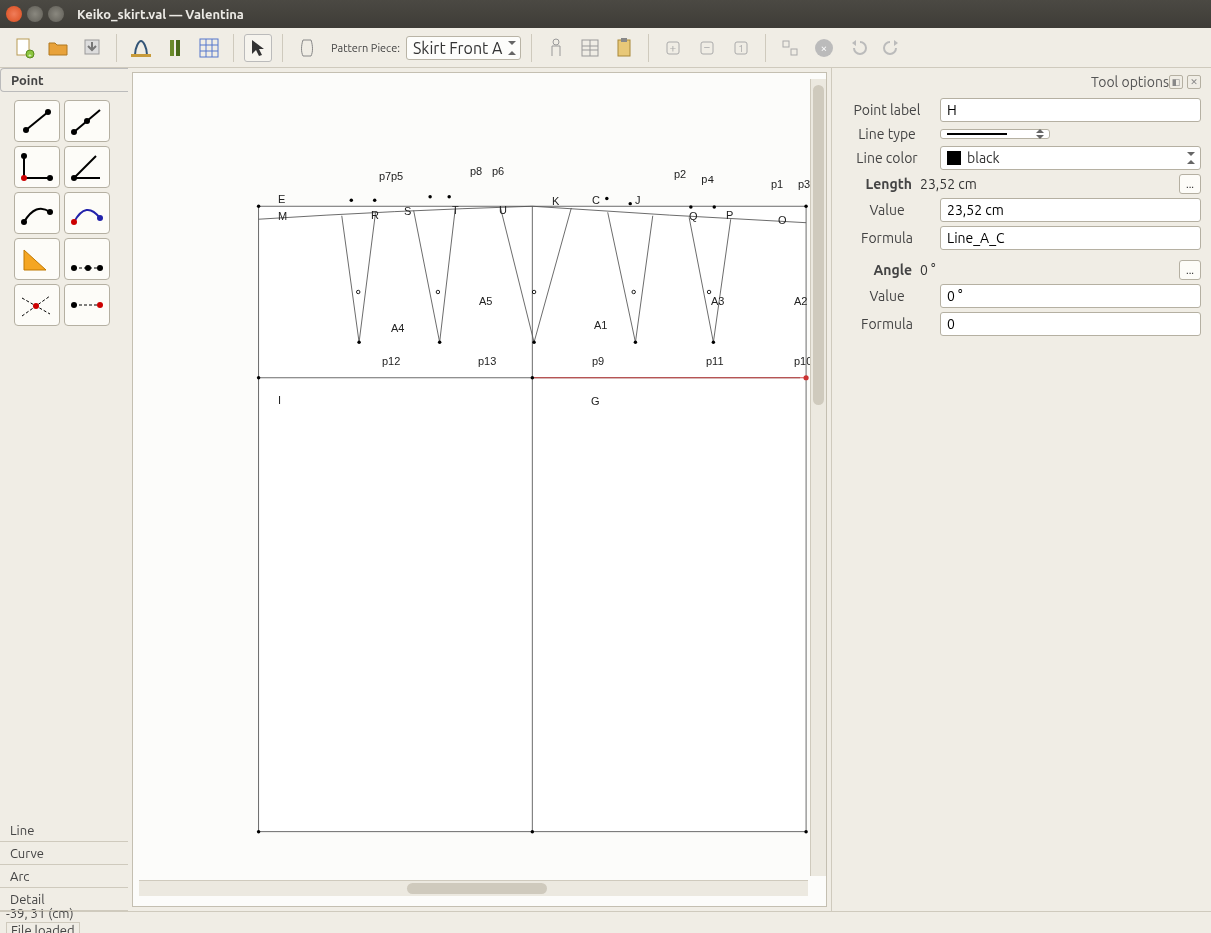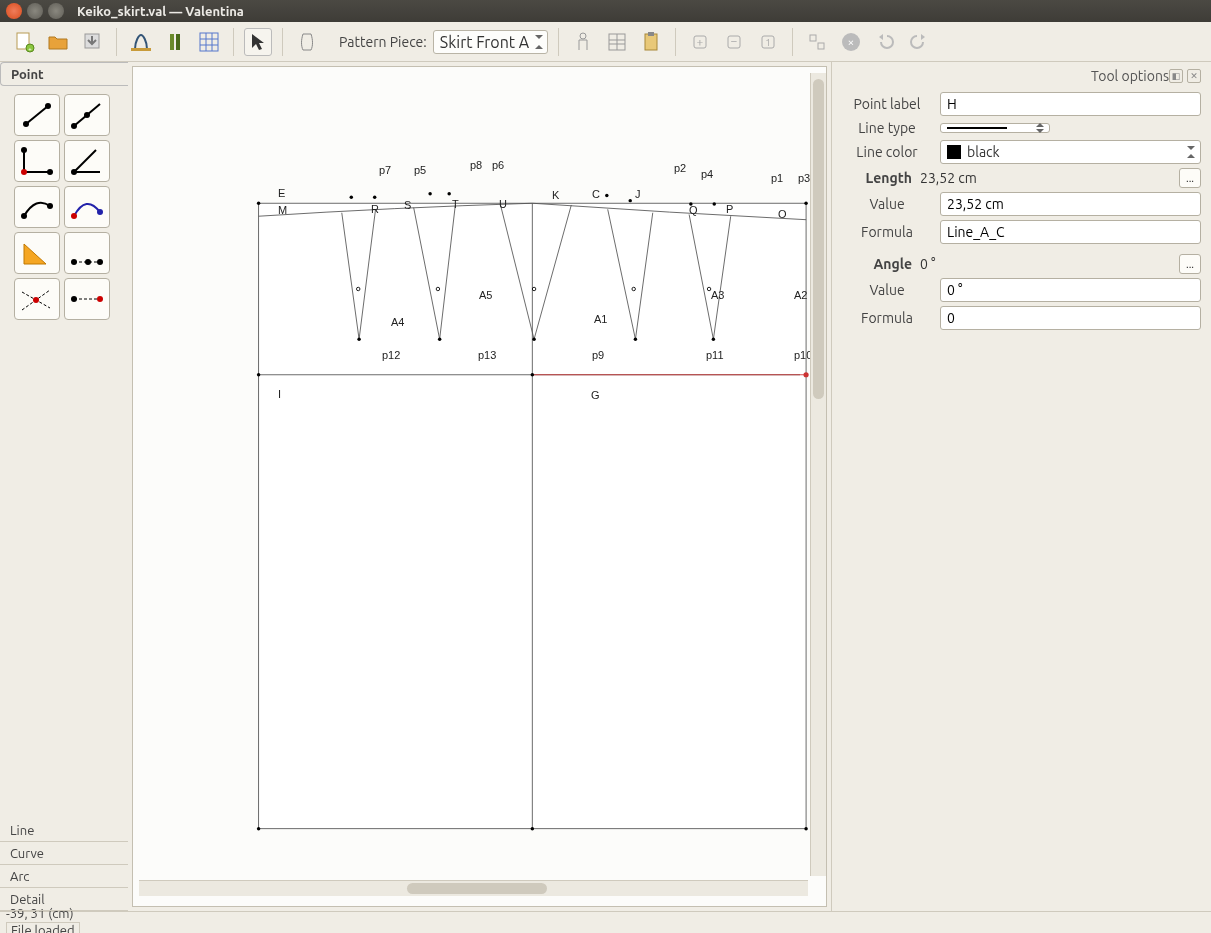--- a/index.html
+++ b/index.html
@@ -1,27 +1,27 @@
 <!DOCTYPE html>
 <html><head>
 <meta charset="utf-8">
 <style>
 * { box-sizing: border-box; margin: 0; padding: 0; font-family: "Ubuntu", "Liberation Sans", sans-serif; }
 body { background: #f0ede5; width: 1211px; height: 933px; overflow: hidden; display: flex; flex-direction: column; font-size: 13px; color: #333; }
-.titlebar { background: linear-gradient(#4b4943, #3e3c37); height: 22px; display: flex; align-items: center; padding: 0 6px; color: #ddd; }
+.titlebar { background: linear-gradient(#4b4943, #3e3c37); height: 28px; display: flex; align-items: center; padding: 0 6px; color: #ddd; }
 .win-btn { width: 16px; height: 16px; border-radius: 50%; margin-right: 5px; display:inline-block; }
 .win-close { background: radial-gradient(#f07d5a,#d94c1d); }
 .win-min { background: radial-gradient(#8a887f,#5f5d56); }
 .win-max { background: radial-gradient(#8a887f,#5f5d56); }
 .title-text { font-weight: bold; margin-left: 8px; color: #eceae5; }
 .toolbar { height: 40px; background: #f0ede5; border-bottom: 1px solid #cfcabd; display: flex; align-items: center; padding: 0 10px; gap: 6px; }
 .tool-icon { width: 28px; height: 28px; display:flex; align-items:center; justify-content:center; border-radius:3px; }
 .separator { width:1px; height:28px; background:#cfcabd; margin:0 4px; }
 .raised { border:1px solid #bbb; background:#f6f4ee; }
-.pp-label { font-size:14px; color:#444; margin-left:12px; }
+.pp-label { font-size:11px; color:#444; margin-left:4px; }
 .pp-select { border:1px solid #b9b4a6; background:#fdfdfb; padding:2px 18px 2px 6px; border-radius:3px; font-size:16px; position:relative; }
 .pp-select::after { content:""; position:absolute; right:4px; top:4px; width:0;height:0; border-left:4px solid transparent; border-right:4px solid transparent; border-top:4px solid #666; }
 .pp-select::before { content:""; position:absolute; right:4px; bottom:4px; width:0;height:0; border-left:4px solid transparent; border-right:4px solid transparent; border-bottom:4px solid #666; }
 .main { flex:1; display:flex; overflow:hidden; }
 .left-panel { width:128px; background:#f0ede5; display:flex; flex-direction:column; justify-content:space-between; }
 .category-tab { padding:4px 10px; font-size:13px; color:#444; position:relative; border-bottom:1px solid #cfcabd; }
 .category-tab.active { font-weight:bold; border:1px solid #bbb; border-right:none; background:#f0ede5; border-radius:4px 0 0 4px; }
 .category-tab::after { content:""; position:absolute; right:-12px; top:0; width:0; height:0; border-top:11px solid transparent; border-bottom:11px solid transparent; border-left:12px solid #cfcabd; opacity:0.5;}
 .tool-grid { display:grid; grid-template-columns: repeat(2, 46px); gap:4px; padding:8px 14px; }
 .tool-btn { width:46px; height:42px; border:1px solid #b5b0a2; background:#fdfcf8; border-radius:4px; display:flex; align-items:center; justify-content:center; }
@@ -317,25 +317,25 @@
         <circle cx="145" cy="113" r="2" fill="#000"></circle>
           <circle cx="777" cy="113" r="2" fill="#000"></circle>
         <circle cx="145" cy="311" r="2" fill="#000"></circle>
           <circle cx="461" cy="311" r="2" fill="#000"></circle>
         <circle cx="145" cy="835" r="2" fill="#000"></circle>
           <circle cx="461" cy="835" r="2" fill="#000"></circle>
           <circle cx="777" cy="835" r="2" fill="#000"></circle>
       </svg>
       <div id="canvas-labels">
           <span class="label-text" style="left: 246px; top: 97px;">p7</span>
-          <span class="label-text" style="left: 281px; top: 97px;">p5</span>
+          <span class="label-text" style="left: 258px; top: 97px;">p5</span>
           <span class="label-text" style="left: 337px; top: 92px;">p8</span>
           <span class="label-text" style="left: 359px; top: 92px;">p6</span>
           <span class="label-text" style="left: 541px; top: 95px;">p2</span>
-          <span class="label-text" style="left: 568px; top: 101px;">p4</span>
+          <span class="label-text" style="left: 568px; top: 101px; font-family: Liberation Mono, monospace;">p4</span>
           <span class="label-text" style="left: 638px; top: 105px;">p1</span>
           <span class="label-text" style="left: 665px; top: 105px;">p3</span>
           <span class="label-text" style="left: 145px; top: 120px;">E</span>
           <span class="label-text" style="left: 145px; top: 137px;">M</span>
           <span class="label-text" style="left: 238px; top: 136px;">R</span>
           <span class="label-text" style="left: 271px; top: 132px;">S</span>
           <span class="label-text" style="left: 319px; top: 131px;">T</span>
           <span class="label-text" style="left: 366px; top: 131px;">U</span>
           <span class="label-text" style="left: 419px; top: 122px;">K</span>
           <span class="label-text" style="left: 459px; top: 121px;">C</span>

